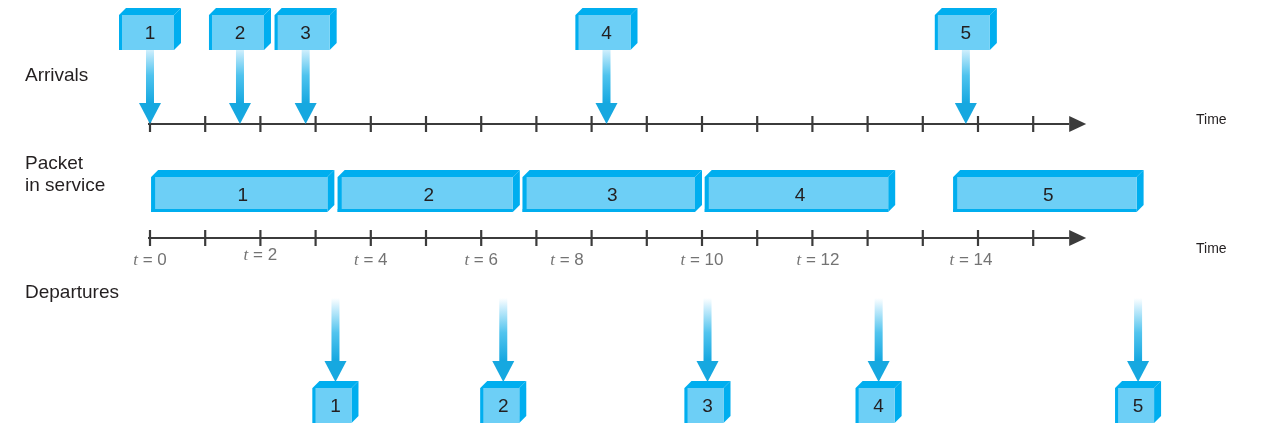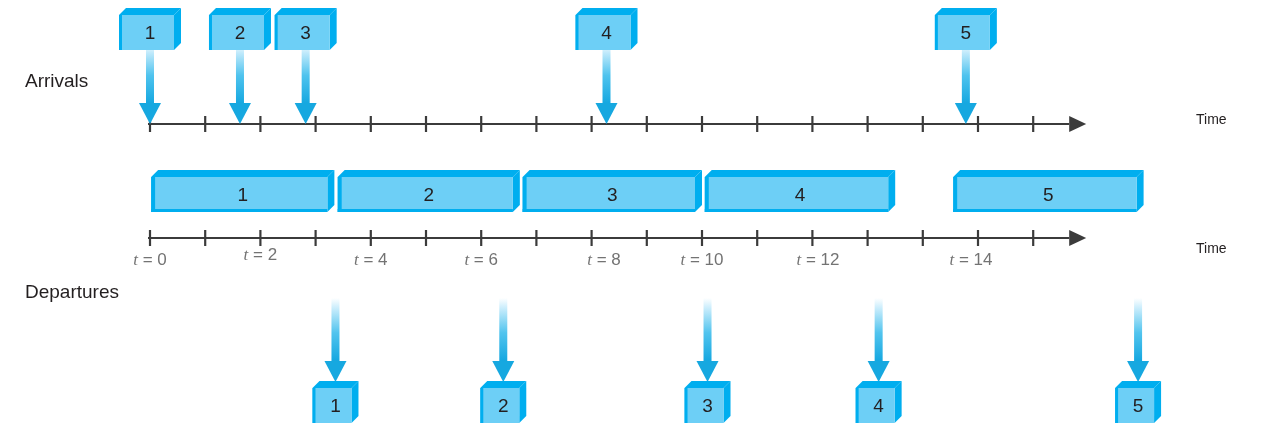--- a/index.html
+++ b/index.html
@@ -8,21 +8,21 @@
     font-family:"Liberation Sans","DejaVu Sans",sans-serif;
     overflow:hidden;position:relative;
   }
   #stage{position:absolute;left:0;top:0;width:1268px;height:434px;}
   svg#fig{position:absolute;left:0;top:0;width:1268px;height:434px;display:block;}
 
   .rowlabel{
     position:absolute;color:#231f20;font-size:19px;line-height:22px;
     white-space:pre-line;font-family:"Liberation Sans","DejaVu Sans",sans-serif;
   }
-  #lbl-arrivals{left:25px;top:64px;margin-top:6px;}
+  #lbl-arrivals{left:25px;top:64px;}
   #lbl-service{left:25px;top:152px;}
   #lbl-departures{left:25px;top:281px;}
 
   .axis-name{
     position:absolute;color:#231f20;font-size:14px;
   }
   #axisname-top{left:1196px;top:111px;}
   #axisname-bottom{left:1196px;top:240px;}
 
   .ticklabel{
@@ -210,28 +210,30 @@
         <text x="878.64" y="406.5" class="boxnum">4</text>
         <path d="M 1115.08 388 L 1122.08 381 L 1161.08 381 L 1154.08 388 Z" fill="#00AEEF"></path>
         <path d="M 1161.08 381 L 1161.08 416 L 1154.08 423 L 1154.08 388 Z" fill="#00AEEF"></path>
         <rect x="1115.08" y="388" width="39" height="35" fill="#6DCFF6"></rect>
         <rect x="1115.08" y="388" width="3" height="35" fill="#00AEEF"></rect>
         <text x="1138.08" y="406.5" class="boxnum">5</text>
       </g>
   </svg>
 
   <div class="rowlabel" id="lbl-arrivals">Arrivals</div>
+  <div class="rowlabel" id="lbl-service">Packet
+in service</div>
   <div class="rowlabel" id="lbl-departures">Departures</div>
 
   <div class="axis-name" id="axisname-top">Time</div>
   <div class="axis-name" id="axisname-bottom">Time</div>
 
   <div id="tick-labels">
       <div class="ticklabel" style="left: 150px; top: 250px;"><i>t</i>&nbsp;= 0</div>
       <div class="ticklabel" style="left: 260.4px; top: 245px;"><i>t</i>&nbsp;= 2</div>
       <div class="ticklabel" style="left: 370.8px; top: 250px;"><i>t</i>&nbsp;= 4</div>
       <div class="ticklabel" style="left: 481.2px; top: 250px;"><i>t</i>&nbsp;= 6</div>
-      <div class="ticklabel" style="left: 604px; top: 250px;"><i>t</i>&nbsp;= 8</div>
+      <div class="ticklabel" style="left: 567px; top: 250px;"><i>t</i>&nbsp;= 8</div>
       <div class="ticklabel" style="left: 702px; top: 250px;"><i>t</i>&nbsp;= 10</div>
       <div class="ticklabel" style="left: 818px; top: 250px;"><i>t</i>&nbsp;= 12</div>
       <div class="ticklabel" style="left: 971px; top: 250px;"><i>t</i>&nbsp;= 14</div>
     </div>
 </div>
 
 </body></html>

